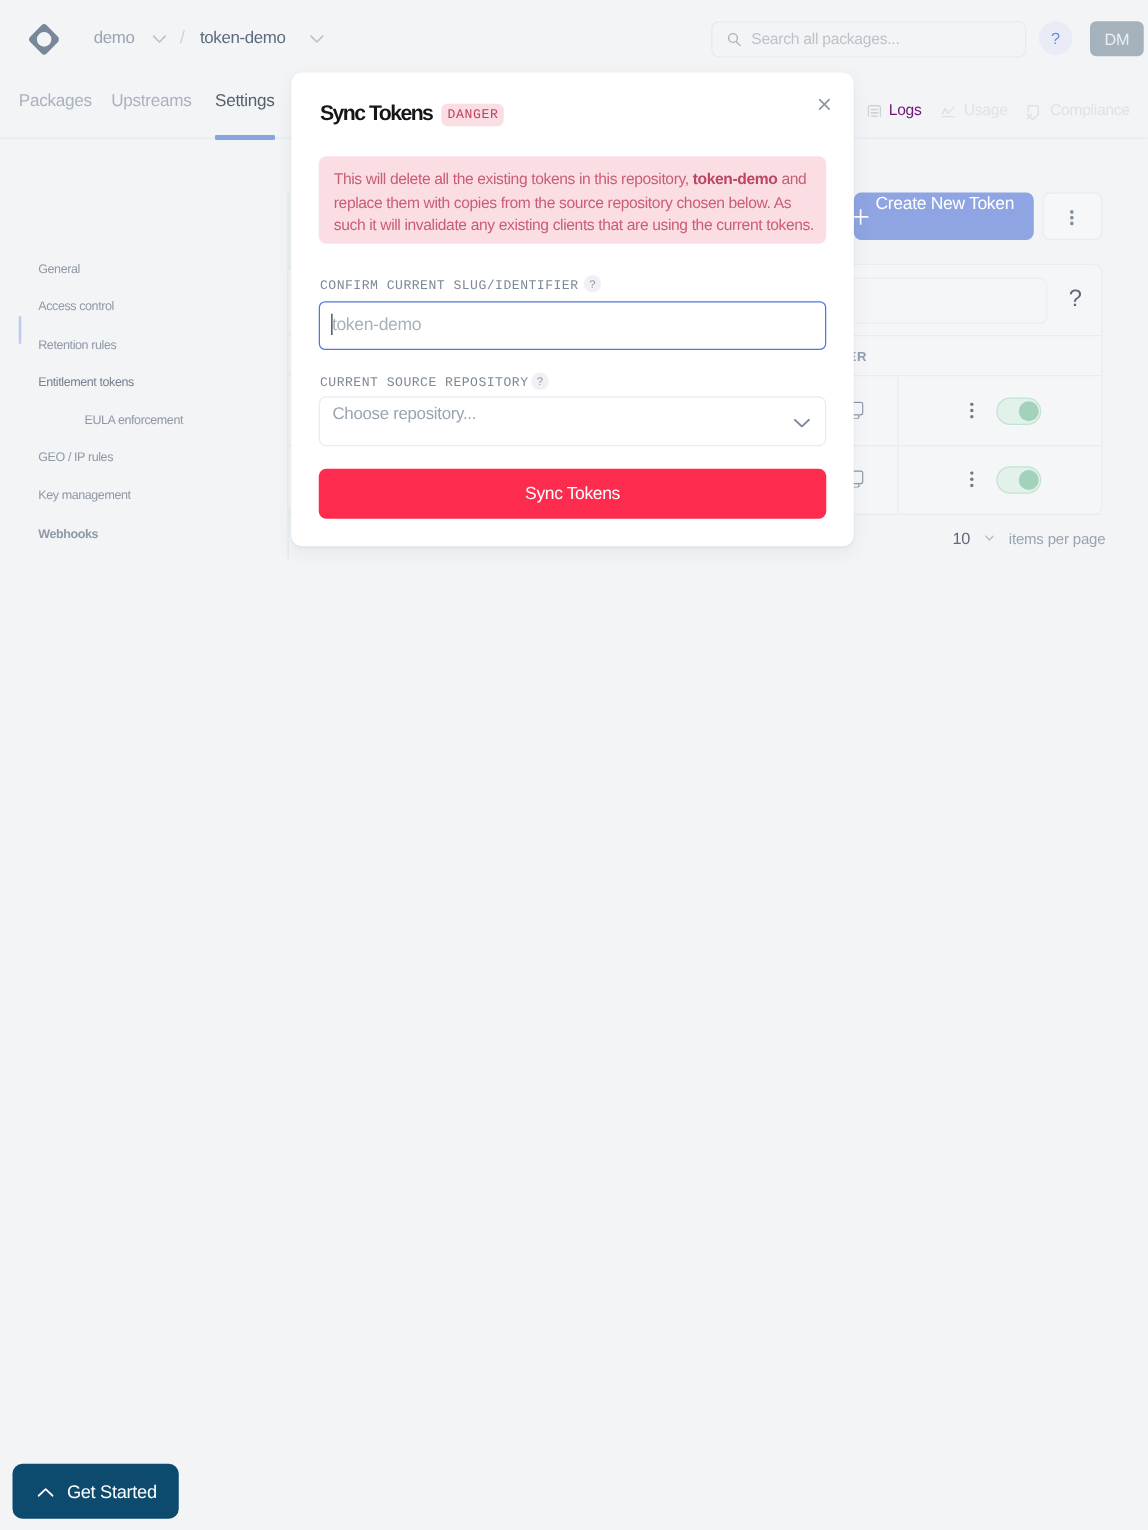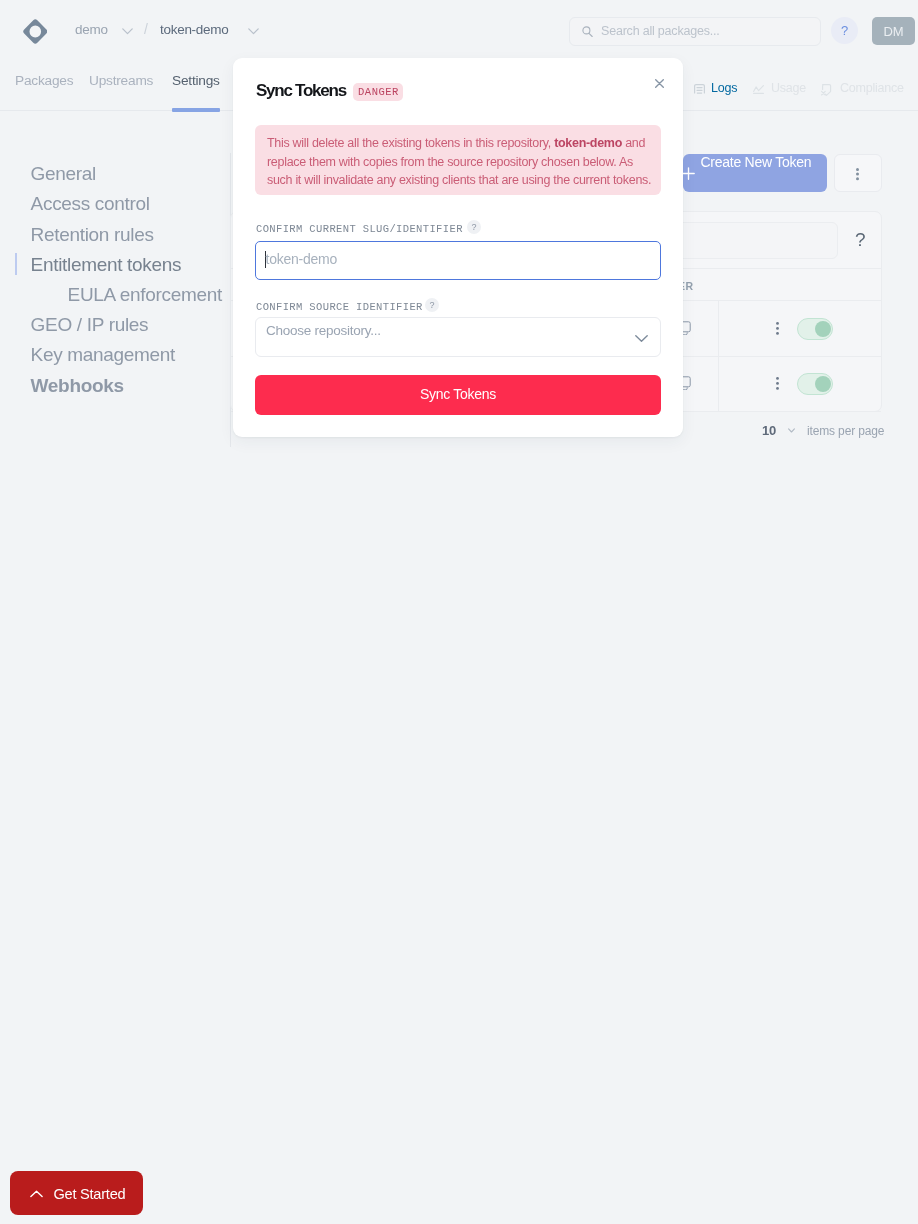--- a/index.html
+++ b/index.html
@@ -42,21 +42,21 @@
     display:flex; align-items:center; justify-content:center; letter-spacing:-0.15px; padding-top:1px;
   }
 
   
   .tabsep { position:absolute; left:0; top:110px; width:918px; height:1px; background:#e6e9ed; }
   .tab { position:absolute; top:73.3px; font-size:13.7px; white-space:nowrap; letter-spacing:-0.22px; }
   .tab-underline { position:absolute; top:107.5px; height:4px; background:#87a4e4; border-radius:1px; }
 
   .side-divider { position:absolute; left:230px; top:153px; width:1px; height:294px; background:#e4e7eb; }
   
-  .side-item { position:absolute; left:30.6px; font-size:19px; color:#8f99a7; white-space:nowrap; letter-spacing:-0.32px; }
+  .side-item { position:absolute; left:30.6px; font-size:10px; color:#8f99a7; white-space:nowrap; letter-spacing:-0.32px;margin-top:47px; }
   .side-mark { position:absolute; left:15px; width:2.2px; height:22px; background:#bdcbf0; }
 
   
   .btn-primary {
     position:absolute; left:683px; top:154px; width:144px; height:38px; border-radius:6px;
     background:#8fa4e2; color:#fff; font-size:14px; letter-spacing:-0.25px;
   }
   .btn-kebab {
     position:absolute; left:834px; top:154px; width:48px; height:38px; border-radius:6px;
     border:1px solid #e9ebef; background:#f6f7f9;
@@ -71,28 +71,28 @@
   }
   .panel-help { position:absolute; left:855px; top:229px; font-size:19px; color:#5c6977; letter-spacing:0; }
   .panel-hr { position:absolute; left:231px; top:268px; width:650px; height:1px; background:#eaecef; }
   .panel-colhdr { position:absolute; left:678px; top:280px; font-size:10.5px; color:#93a0ae; letter-spacing:0.5px; font-weight:bold; }
   .panel-rowline { position:absolute; left:231px; width:650px; height:1px; background:#eaecef; }
   .panel-vline { position:absolute; left:718px; width:1px; background:#eaecef; }
   .row-copy { position:absolute; width:13px; height:14px; }
   .row-kebab { position:absolute; width:3px; height:13px; }
   .toggle { position:absolute; width:36px; height:22px; border-radius:11px; background:#e2f1e9; border:1px solid #c2e4d3; }
   .toggle i { position:absolute; right:1.5px; top:2px; width:16px; height:16px; border-radius:50%; background:#a3d2bb; }
-  .pg-num { position:absolute; left:762px; top:423px; font-size:13px; color:#5f6a7a; font-weight:bold; }
+  .pg-num { position:absolute; left:762px; top:423px; font-size:13px; color:#5f6a7a; font-weight:normal; }
   .pg-chev { position:absolute; left:787.5px; top:428px; width:7px; height:5px; }
   .pg-lbl { position:absolute; left:807px; top:424px; font-size:12px; color:#9aa4b1; letter-spacing:-0.15px; }
 
   
   .getstarted {
     position:absolute; left:10px; top:1171px; width:133px; height:44px; border-radius:8px;
-    background:#b91c1c; color:#fff; font-size:13.5px;
+    background:#0c4a6e; color:#fff; font-size:13.5px;
   }
   .gs-chev { position:absolute; left:20px; top:18.5px; width:13px; height:8px; }
   .gs-lbl { position:absolute; left:43.5px; top:14.5px; font-size:14.6px; letter-spacing:-0.25px; }
 
   
   .modal-card {
     position:absolute; left:233px; top:58px; width:450px; height:379px;
     background:#fff; border-radius:9px;
     box-shadow:0 1px 2px rgba(40,50,65,0.05), 0 5px 16px rgba(40,50,65,0.055);
   }
@@ -177,21 +177,21 @@
   <span>?</span>
 </div>
 <div class="avatar">DM</div>
 
 <div class="tabsep"></div>
 <div id="tabs-host">
     <div class="tab" style="left: 15px; color: rgb(170, 178, 190);"><span>Packages</span></div>
     <div class="tab" style="left: 89px; color: rgb(170, 178, 190);"><span>Upstreams</span></div>
     <div class="tab" style="left: 172px; color: rgb(85, 97, 111);"><span>Settings</span></div>
     <div class="tab-underline" style="left: 172px; width: 47.7031px;"></div>
-    <div class="tab" style="left: 694px; color: #0369a1; position: absolute; font-size: 12.5px; top: 80.5px; text-align: right;"><span style="display: inline-block; position: absolute; left: 0px; top: 3px;">
+    <div class="tab" style="left: 694px; color: #701a75; position: absolute; font-size: 12.5px; top: 80.5px; text-align: right;"><span style="display: inline-block; position: absolute; left: 0px; top: 3px;">
         <svg width="11" height="11" viewBox="0 0 11 11">
           <path d="M2.0 0.6 H9.0 a1.4 1.4 0 0 1 1.4 1.4 V9.0 M0.6 9.0 V2.0 a1.4 1.4 0 0 1 1.4 -1.4" fill="none" stroke="#ccd3d9" stroke-width="1.2" stroke-linecap="round" stroke-linejoin="round"></path>
           <path d="M3.0 3.6 H8.0 M3.0 6.3 H8.0 M3.3 9.0 H7.6" stroke="#ccd3d9" stroke-width="1.25" stroke-linecap="round"></path>
         </svg>
       </span><span style="margin-left: 17px;">Logs</span></div>
     <div class="tab" style="left: 752.5px; color: rgb(223, 227, 231); position: absolute; font-size: 12.5px; top: 80.5px;"><span style="display: inline-block; position: absolute; left: 0px; top: 4px;">
         <svg width="11" height="9" viewBox="0 0 11 9">
           <path d="M0.6 6.5 L3.1 1.9 L5.6 5.7 L10.4 0.7" fill="none" stroke="#dde2e6" stroke-width="1.15" stroke-linecap="round" stroke-linejoin="round"></path>
           <path d="M0.6 8.4 H10.4" stroke="#dde2e6" stroke-width="1.15" stroke-linecap="round"></path>
         </svg>
@@ -307,21 +307,21 @@
 </div>
 
 <div class="flabel" style="left:256px;top:223px">CONFIRM CURRENT SLUG/IDENTIFIER</div>
 <div class="fhelp" style="left:467px;top:220px">
   <span>?</span>
 </div>
 <div class="finput"></div>
 <div class="fcaret"></div>
 <div class="fph">token-demo</div>
 
-<div class="flabel" style="left:256px;top:301px">CONFIRM SOURCE IDENTIFIER</div>
+<div class="flabel" style="left:256px;top:301px">CURRENT SOURCE REPOSITORY</div>
 <div class="fhelp" style="left:425px;top:298px">
   <span>?</span>
 </div>
 <div class="fselect"></div>
 <div class="fselect-ph">Choose repository...</div>
 <div class="fselect-chev">
   <svg width="13" height="7" viewBox="0 0 13 7">
       <path d="M0.8 0.8 L6.5 6.2 L12.2 0.8" fill="none" stroke="#7d8b9b" stroke-width="1.4" stroke-linecap="round" stroke-linejoin="round"></path>
     </svg>
 </div>

